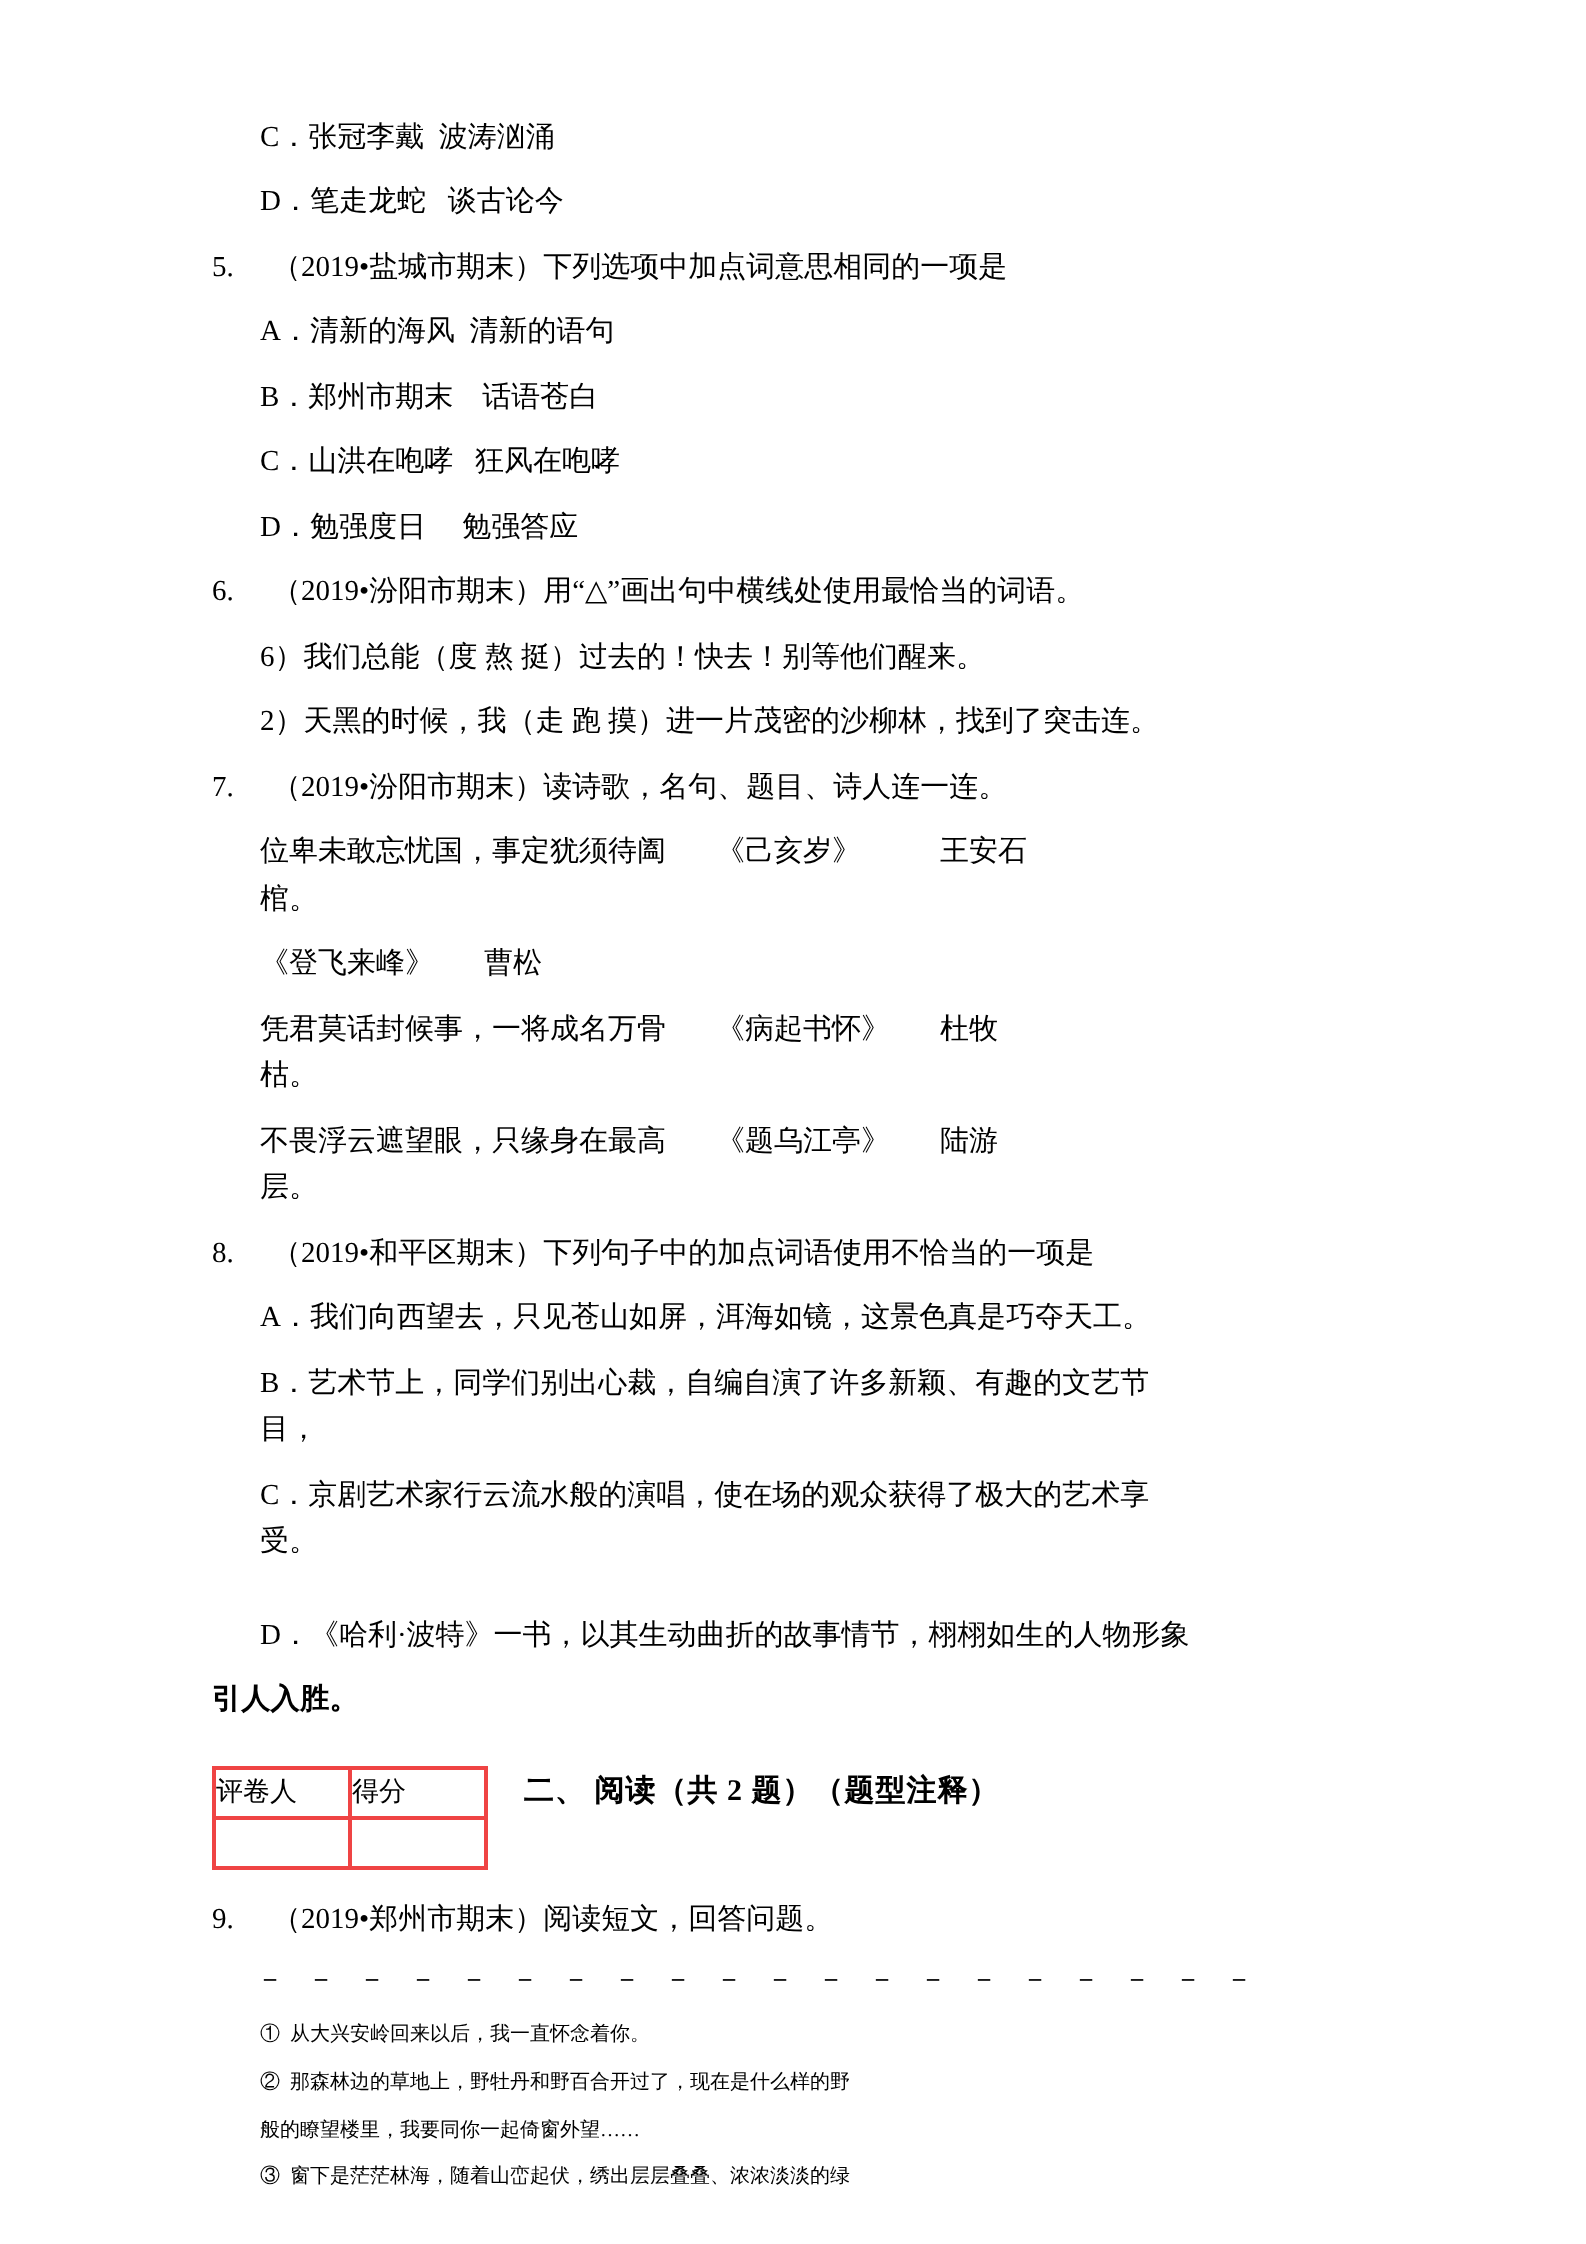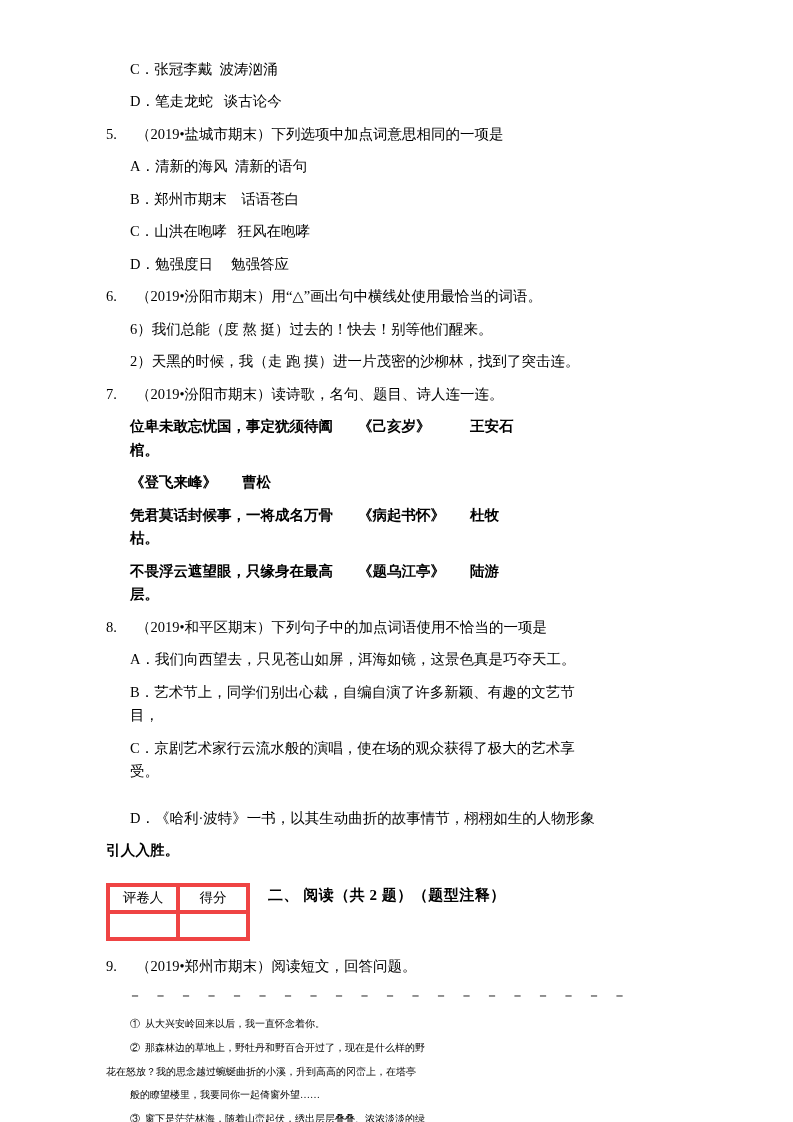--- a/index.html
+++ b/index.html
@@ -53,43 +53,42 @@
     margin: 0 0 9px 0;
     padding-left: 24px;
     white-space: pre-wrap;
   }
   .poem-row {
     display: flex;
     font-size: 14.5px;
     line-height: 1.62;
     margin: 0 0 9px 0;
     padding-left: 24px;
-    font-weight: bold;
   }
   .poem-a { flex: 0 0 228px; }
   .poem-b { flex: 0 0 112px; }
   .poem-c { flex: 0 0 auto; }
 
   .gap { height: 14px; }
 
   
   .section-block {
     display: flex;
     align-items: stretch;
     margin: 20px 0 14px 0;
   }
   .score-table {
     border-collapse: collapse;
     table-layout: fixed;
     width: 134px;
   }
   .score-table td {
-    border: 4px solid #ef4444;
+    border: 2px solid #ef4444;
     height: 21px;
-    text-align: center;
+    text-align: left;
     font-size: 13.5px;
     padding: 1px 0;
   }
   .score-table td.c1 { width: 66px; }
   .score-table td.c2 { width: 66px; }
   .section-title {
     font-weight: bold;
     font-size: 15px;
     margin-left: 18px;
     align-self: flex-start;
@@ -193,17 +192,16 @@
     <div class="section-title">二、 阅读（共 2 题）（题型注释）</div>
   </div>
 
   <div class="q-row">
     <div class="q-num">9.</div>
     <div class="q-text">（2019•郑州市期末）阅读短文，回答问题。</div>
   </div>
   <div class="dash-rule">－ －  － － － － － － － － － － － － － － － － － －</div>
   <div class="para ind">①  从大兴安岭回来以后，我一直怀念着你。</div>
   <div class="para ind">②  那森林边的草地上，野牡丹和野百合开过了，现在是什么样的野</div>
-  <div class="para hang">花在怒放？我的思念越过蜿蜒曲折的小溪，升到高高的冈峦上，在塔亭</div>
   <div class="para ind">般的瞭望楼里，我要同你一起倚窗外望……</div>
   <div class="para ind">③  窗下是茫茫林海，随着山峦起伏，绣出层层叠叠、浓浓淡淡的绿</div>
 
 </div>
 
 </body></html>

